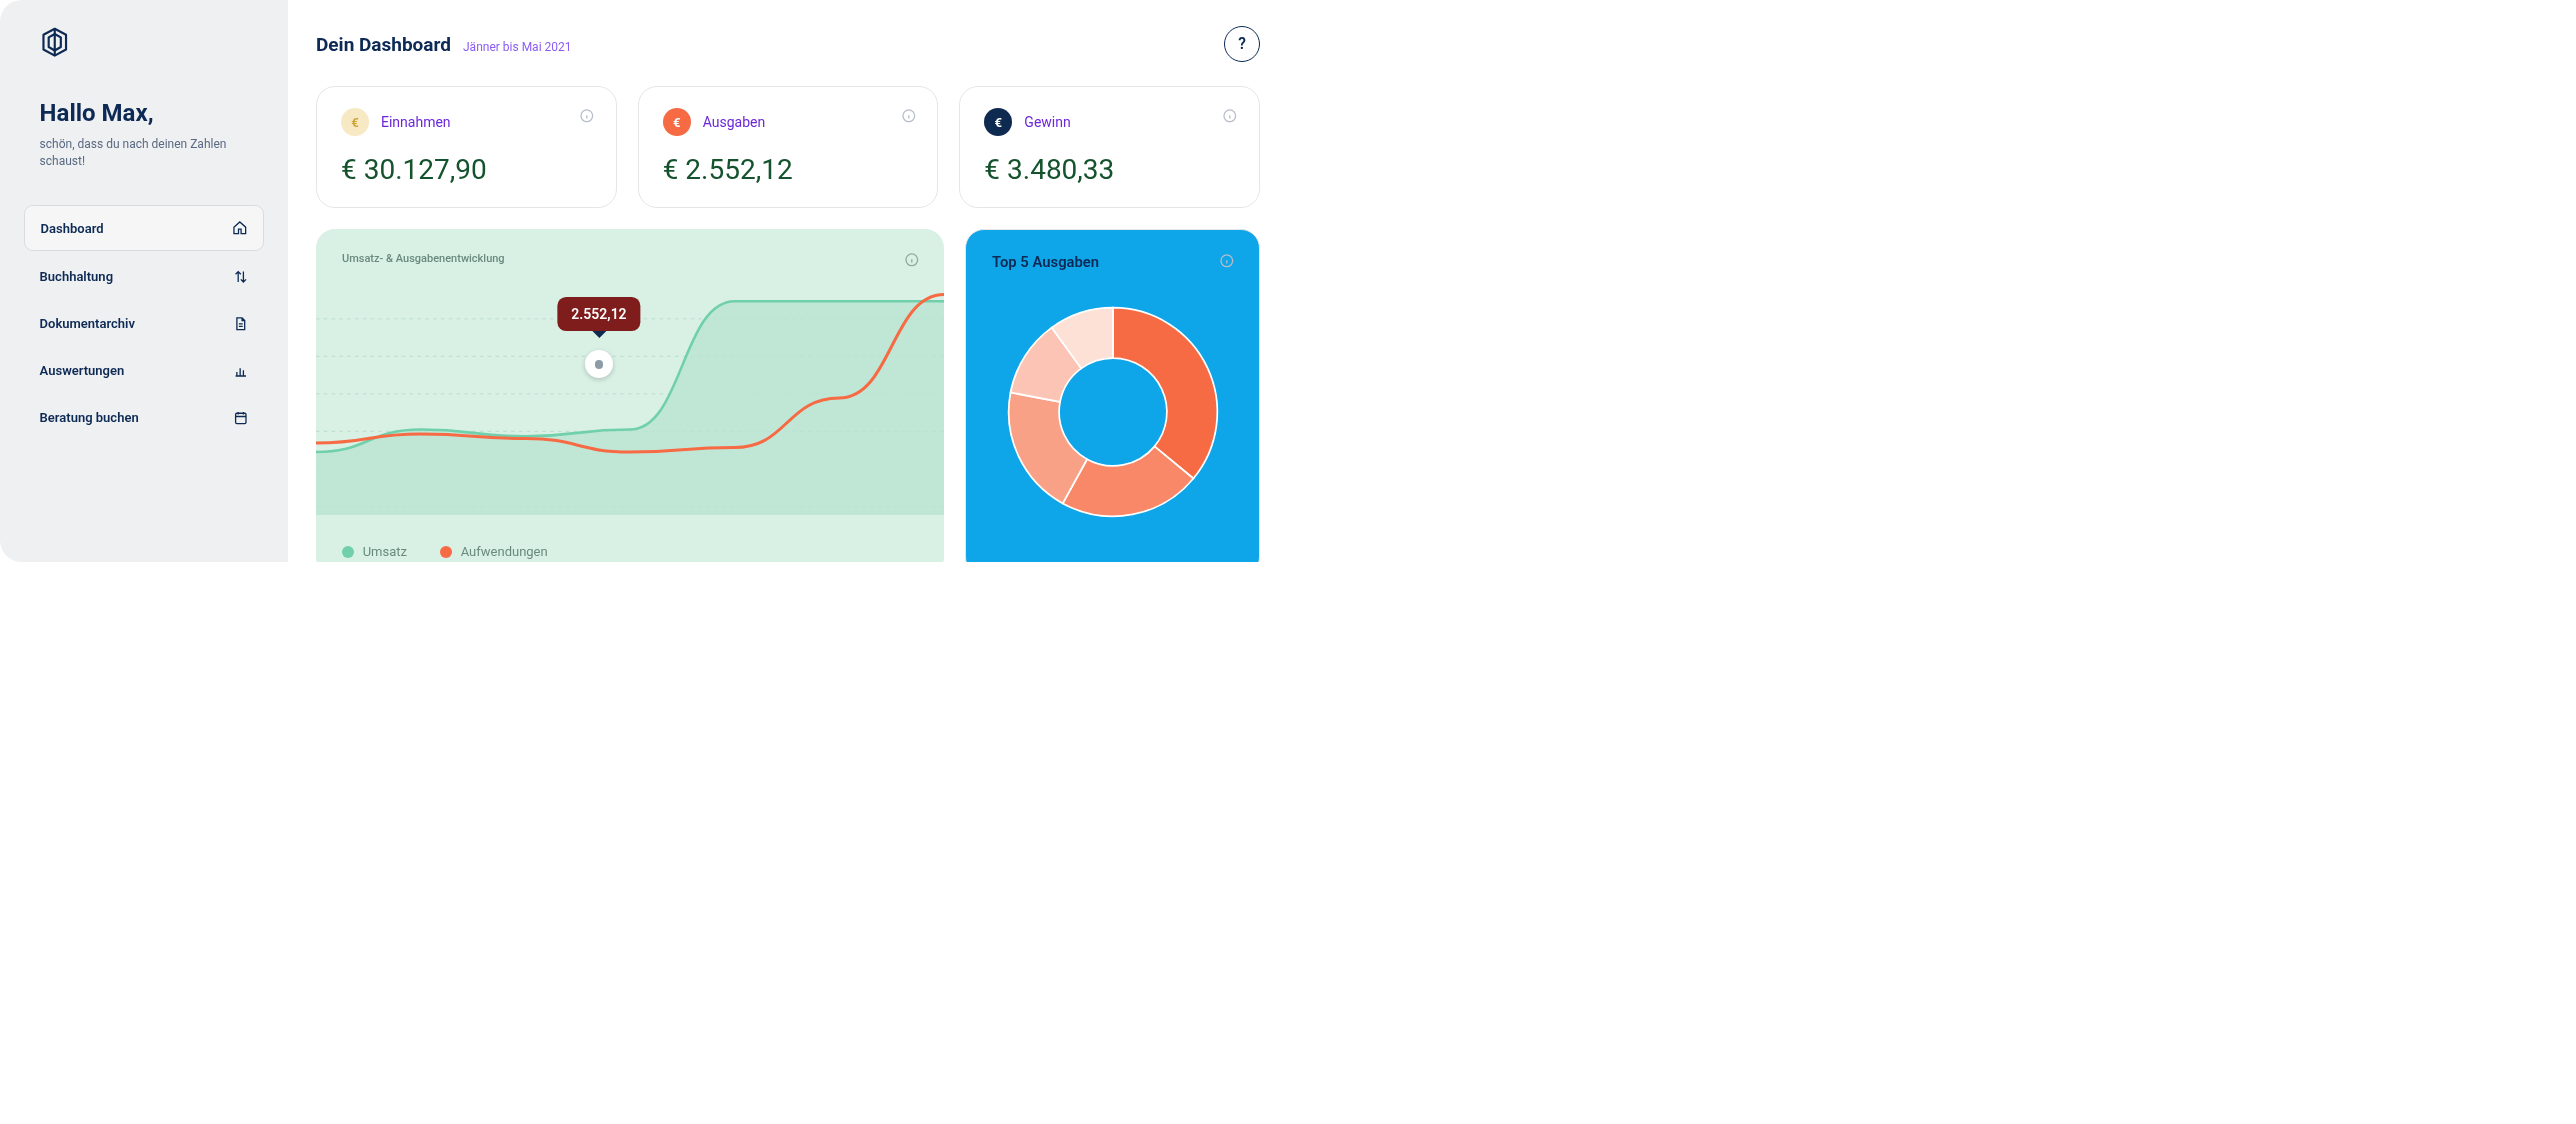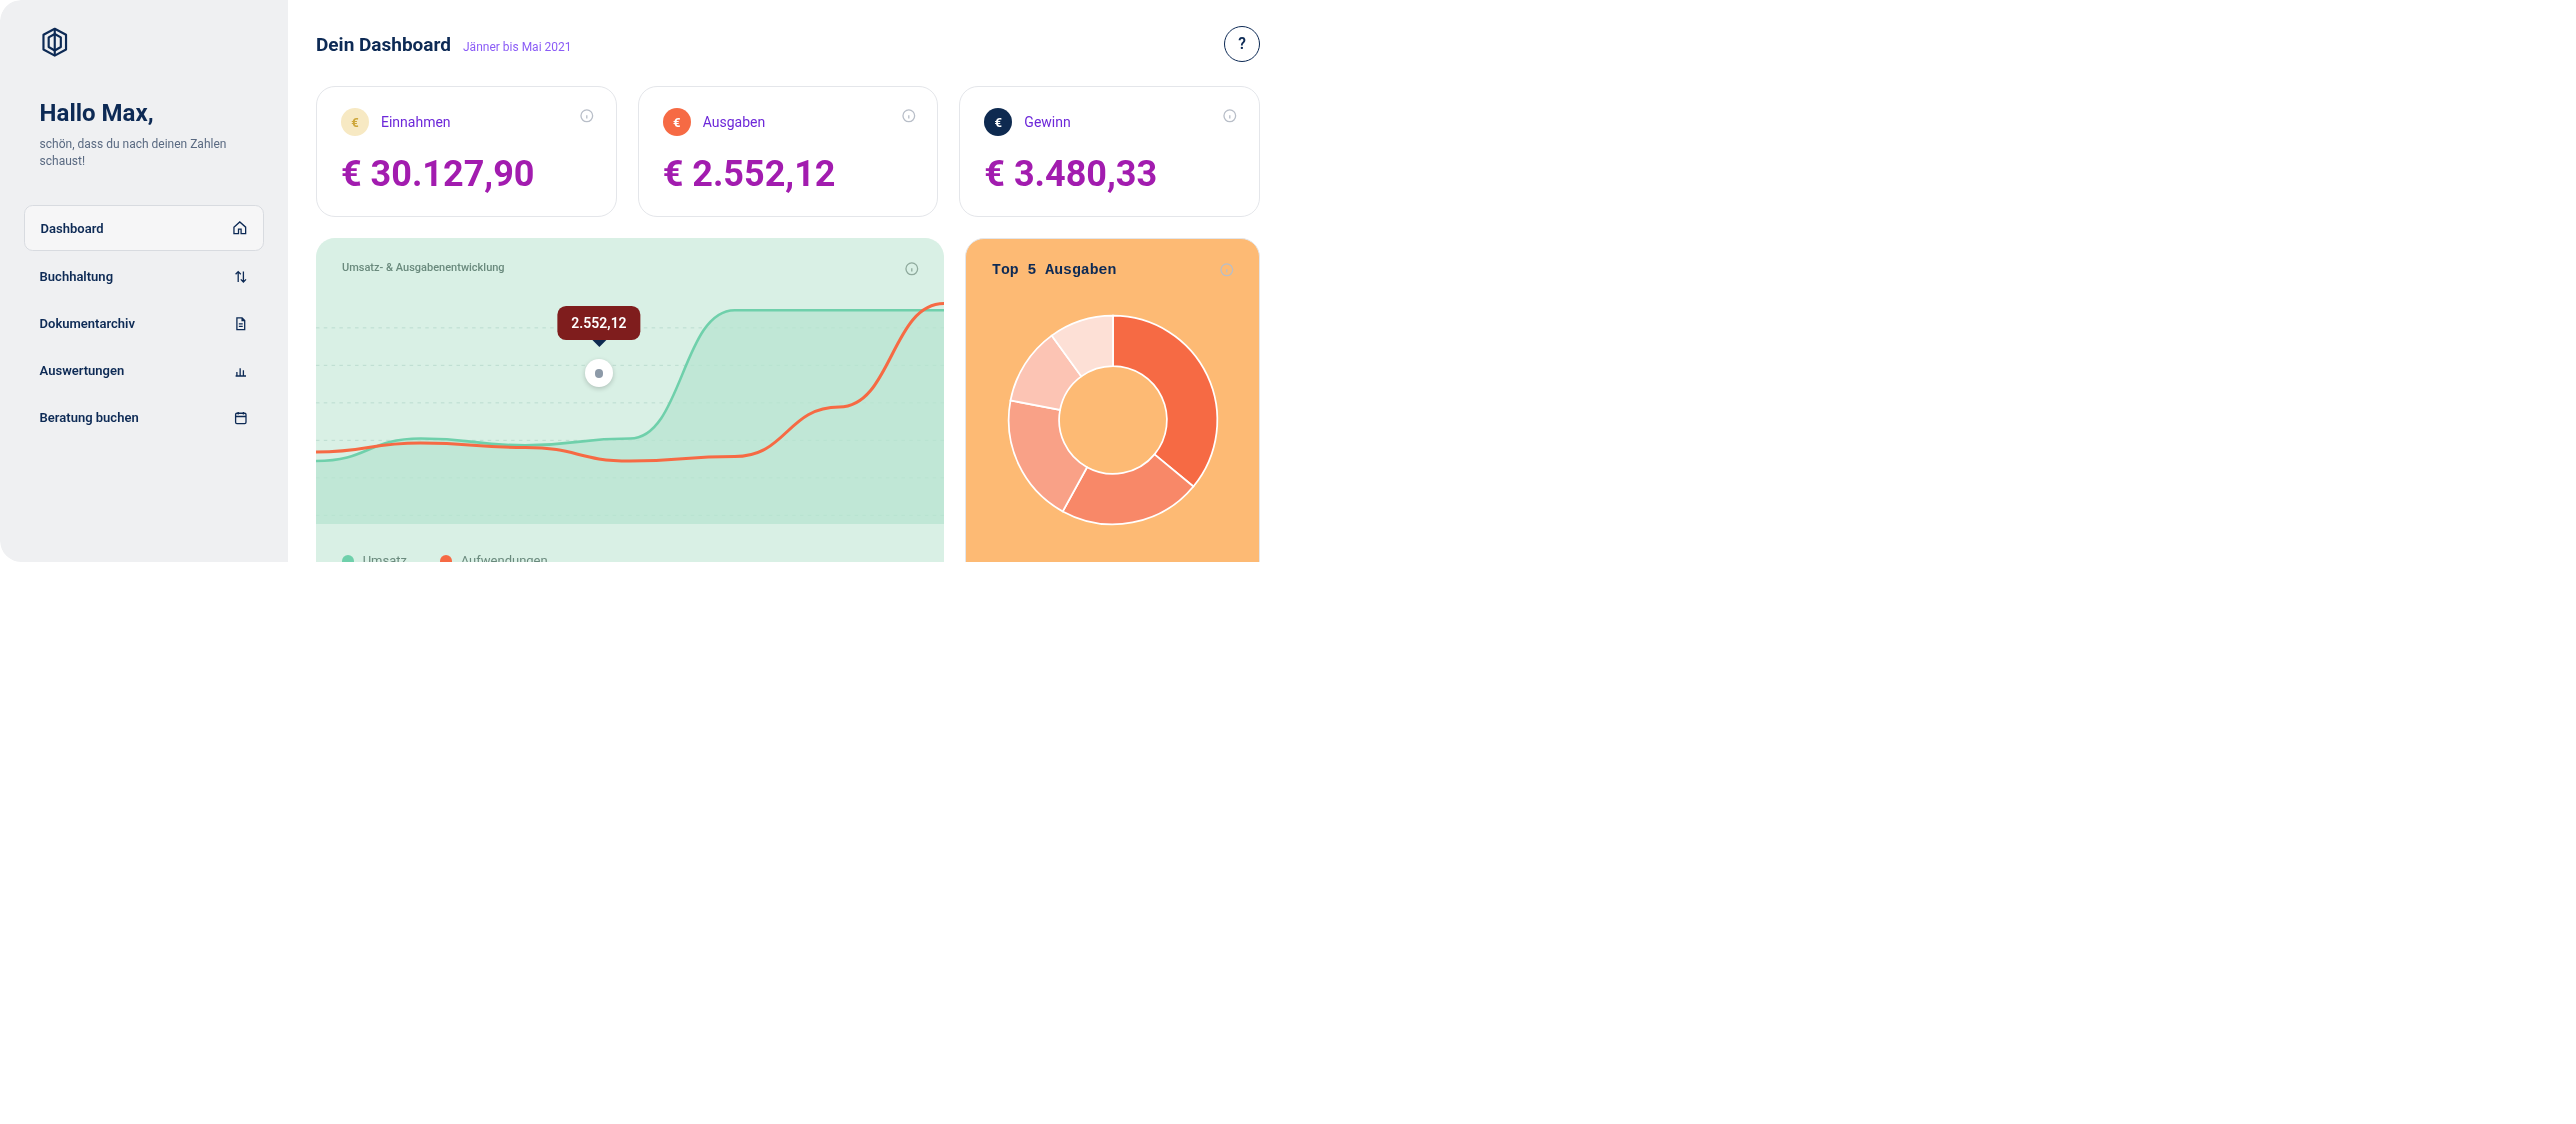--- a/index.html
+++ b/index.html
@@ -78,21 +78,21 @@
   .euro-badge {
     width:28px;height:28px;border-radius:50%;
     display:flex;align-items:center;justify-content:center;
     font-weight:700;font-size:13px;
   }
   .euro-yellow { background:#f7e9c3; color:#cda63a;}
   .euro-orange { background:#f66a44; color:#fff;}
   .euro-navy { background:#0e2a50; color:#fff;}
   .card-label { color:#6d28d9; font-size:14px;}
   .info-icon { position:absolute; top:21px; right:21px; width:15.6px;height:15.6px; color:#b8bec8; cursor:pointer;}
-  .card-value { font-size:36px; font-weight:700; color:#a21caf; }
+  .card-value { font-size:28px; font-weight:400; color:#14532d; }
 
   .panels-row { display:flex; gap:21px; }
   .chart-card {
     flex: 0 0 628px;
     height:347px;
     background:#d9f0e5;
     border-radius:19px;
     padding:22.6px 26px;
     position:relative;
     overflow:hidden;
@@ -135,27 +135,26 @@
     background:#fff;
     box-shadow:0 1.7px 5.2px rgba(0,0,0,.2);
     transform:translate(-50%,-50%);
     display:flex;align-items:center;justify-content:center;
   }
   .marker-inner{width:8.7px;height:8.7px;border-radius:50%;background:#8d9aa8;}
 
   .donut-card{
     flex:1;
     border:0.9px solid #e4e6ea;
-    background:#fdba74;
+    background:#0ea5e9;
     border-radius:19px;
     padding:22.6px 26px;
     position:relative;
     display:flex;
     flex-direction:column;
-    font-family:Liberation Mono, monospace;
   }
   .donut-title{ font-size:14.8px; font-weight:600; color:#0d2a55;}
   .donut-info{ position:absolute; top:22.6px; right:24px; width:15.6px;height:15.6px;color:#b8bec8;cursor:pointer;}
   .donut-wrap{flex:1;display:flex;align-items:center;justify-content:center;}
 </style>
 </head>
 <body>
 
 <div class="app">
 

